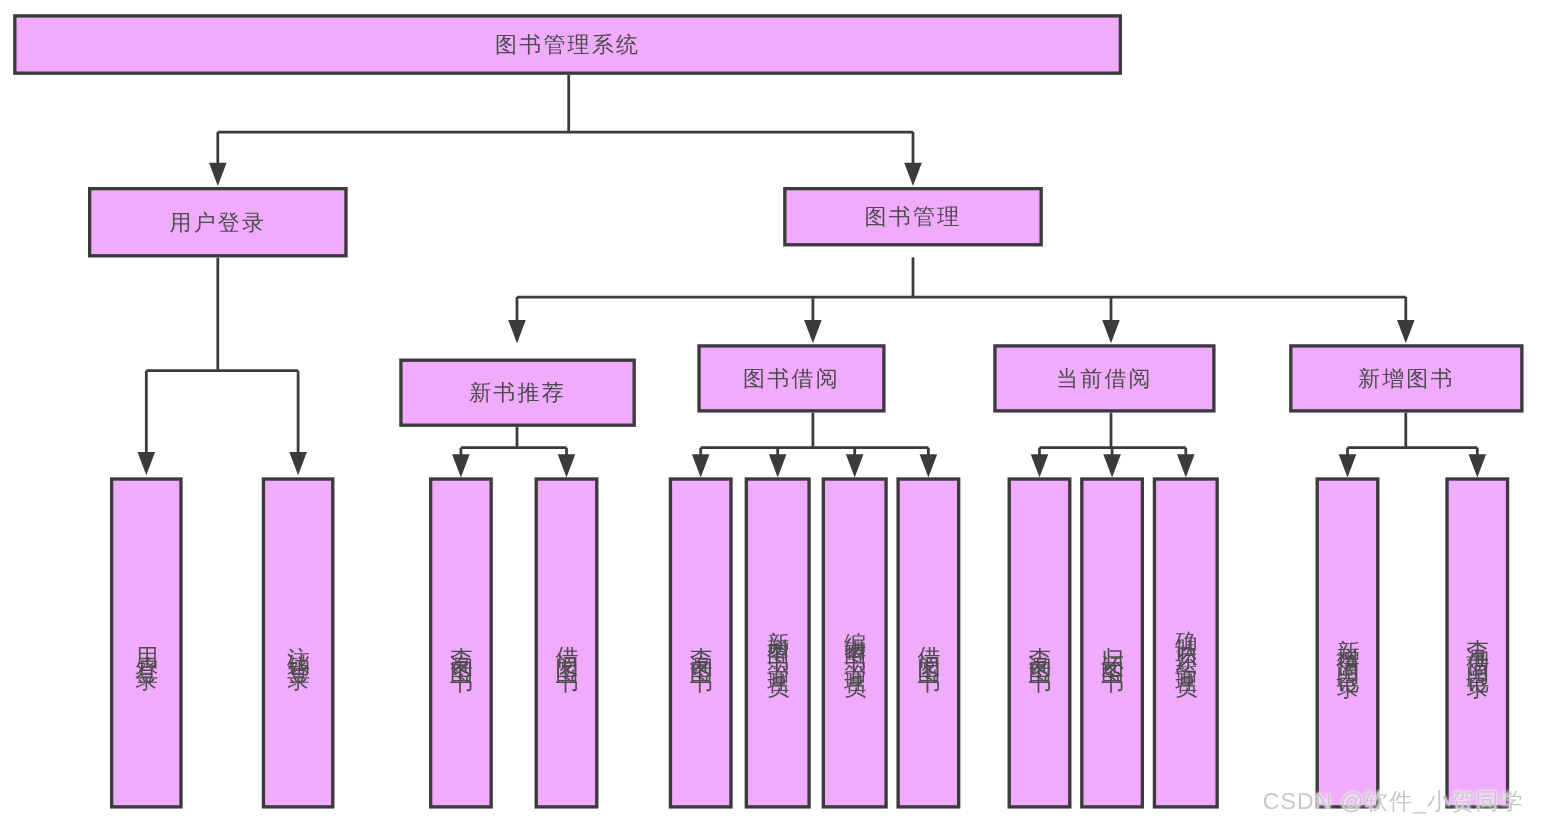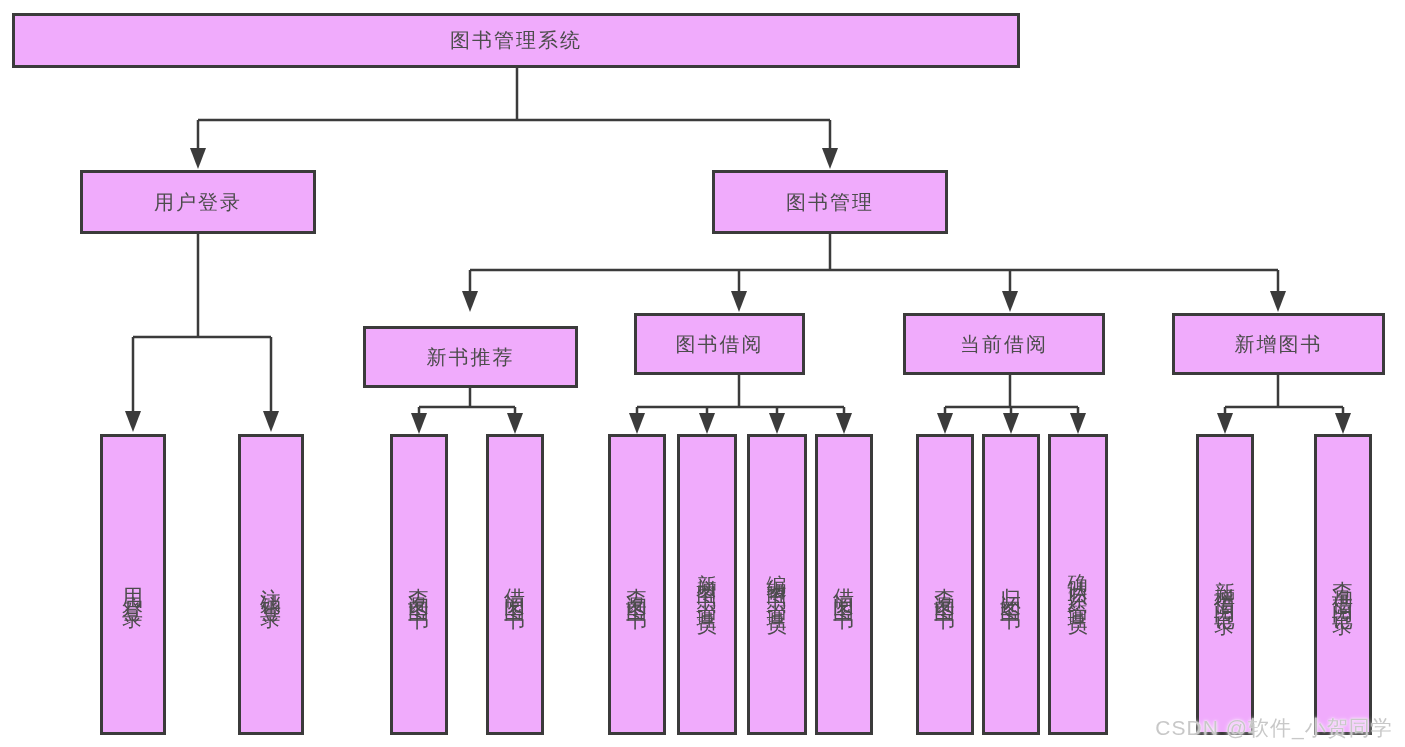--- a/index.html
+++ b/index.html
@@ -25,21 +25,21 @@
     writing-mode:vertical-rl;
     text-orientation:mixed;
     font-size:21px;
     letter-spacing:7px;
     line-height:1;
   }
   .v-box.tight{letter-spacing:6px;font-size:20px;}
   #watermark{
     position:absolute;
     left:1148px;top:714px;width:252px;
-    text-align:center;
+    text-align:left;
     font-size:21px;
     color:var(--wm,#c8c8c8);
     letter-spacing:1px;
     z-index:3;
     text-shadow:0 0 2px #ffffff,0 0 4px #ffffff;
     white-space:nowrap;
   }
 </style>
 </head>
 <body>
@@ -97,21 +97,21 @@
       <polygon points="1070,413 1086,413 1078,434" fill="#3b3b3b"></polygon>
       <line x1="1225" y1="407" x2="1225" y2="415" stroke="#3b3b3b" stroke-width="2.5"></line>
       <polygon points="1217,413 1233,413 1225,434" fill="#3b3b3b"></polygon>
       <line x1="1343" y1="407" x2="1343" y2="415" stroke="#3b3b3b" stroke-width="2.5"></line>
       <polygon points="1335,413 1351,413 1343,434" fill="#3b3b3b"></polygon>
     </svg>
 
   <div class="box h-box" style="left:12px;top:13px;width:1008px;height:55px;">图书管理系统</div>
 
   <div class="box h-box" style="left:80px;top:170px;width:236px;height:64px;">用户登录</div>
-  <div class="box h-box" style="left:712px;top:170px;width:236px;height:64px;font-family:Liberation Serif, serif;">图书管理</div>
+  <div class="box h-box" style="left:712px;top:170px;width:236px;height:54px;font-family:Liberation Serif, serif;">图书管理</div>
 
   <div class="box h-box" style="left:363px;top:326px;width:215px;height:62px;">新书推荐</div>
   <div class="box h-box" style="left:634px;top:313px;width:171px;height:62px;">图书借阅</div>
   <div class="box h-box" style="left:903px;top:313px;width:202px;height:62px;">当前借阅</div>
   <div class="box h-box" style="left:1172px;top:313px;width:213px;height:62px;">新增图书</div>
 
   <div class="box v-box" style="left:100px;top:434px;width:66px;height:301px;">用户登录</div>
   <div class="box v-box" style="left:238px;top:434px;width:66px;height:301px;">注销登录</div>
 
   <div class="box v-box" style="left:390px;top:434px;width:58px;height:301px;">查询图书</div>

